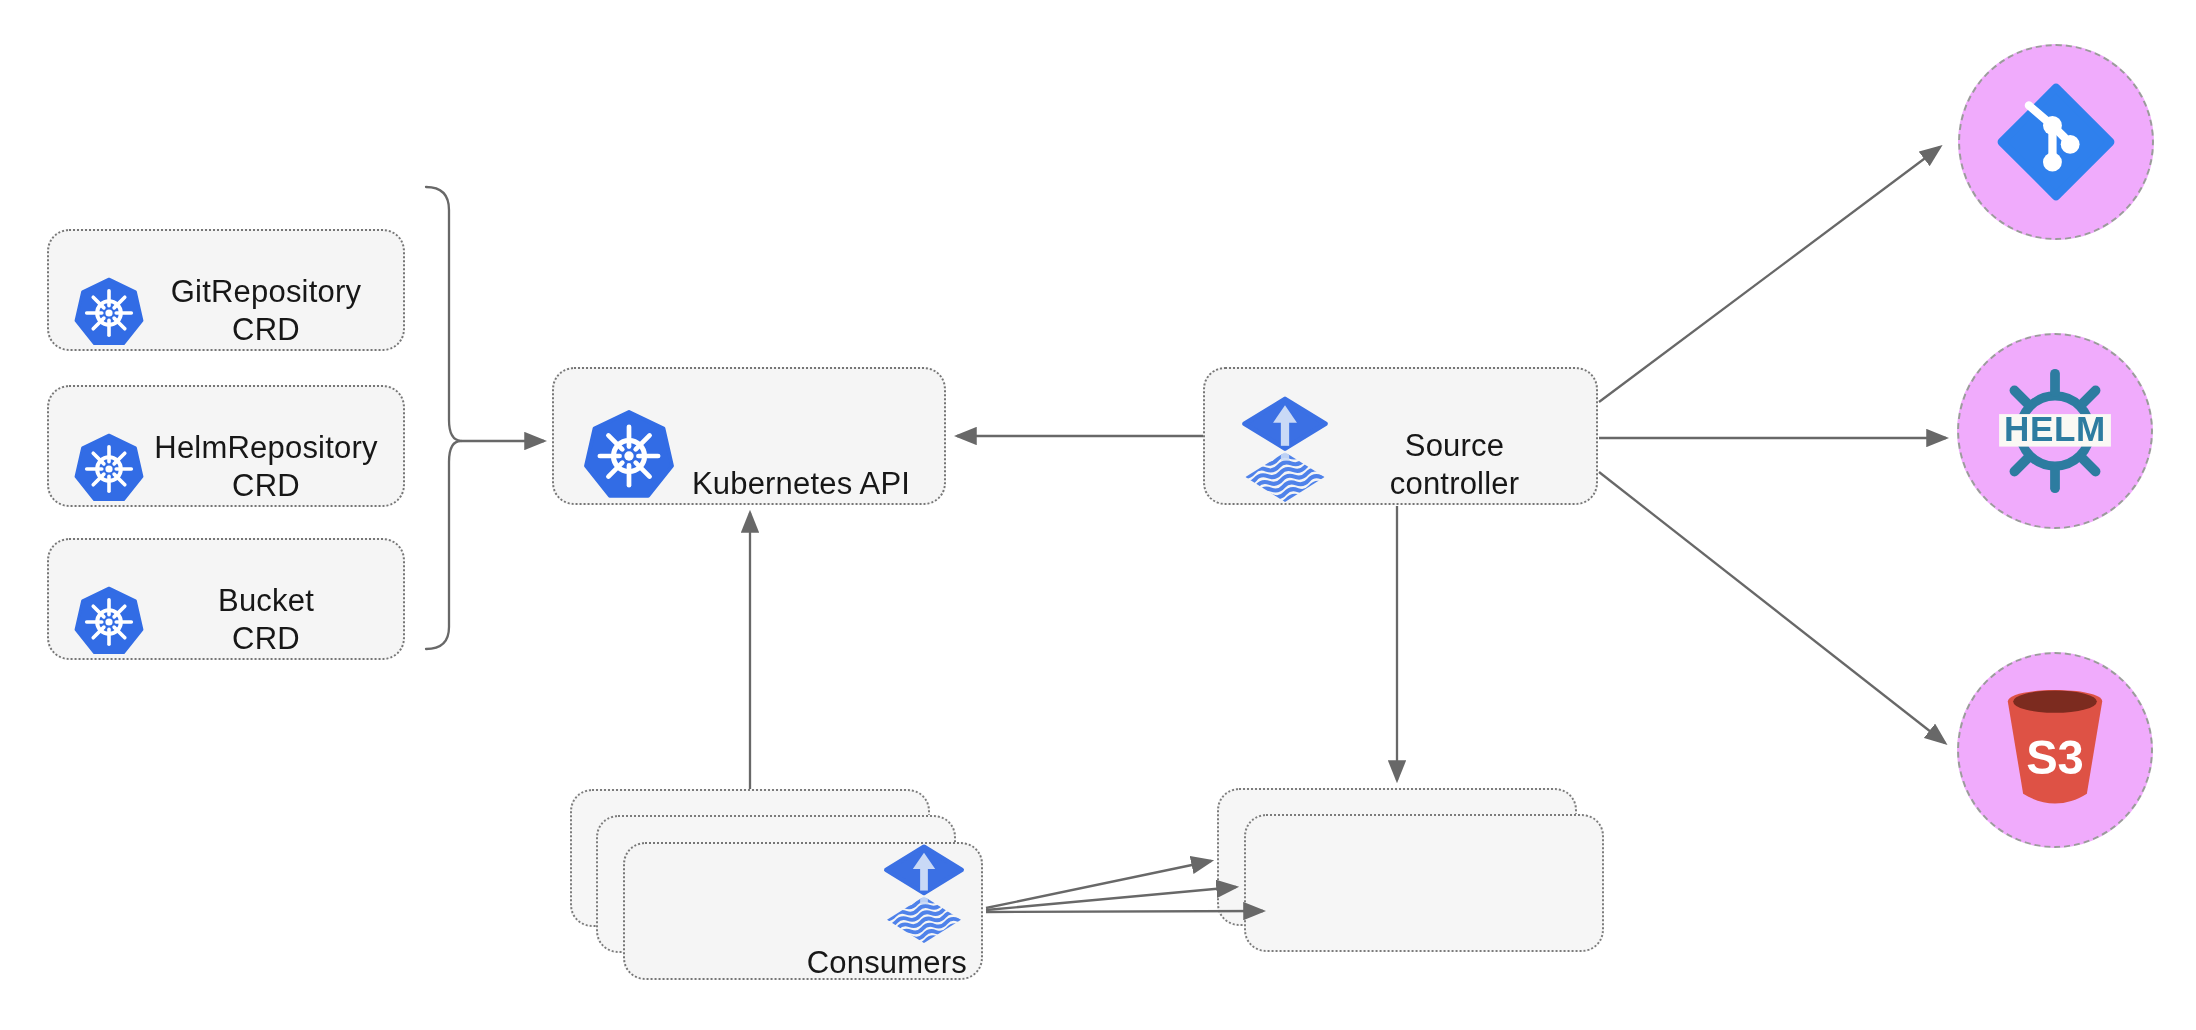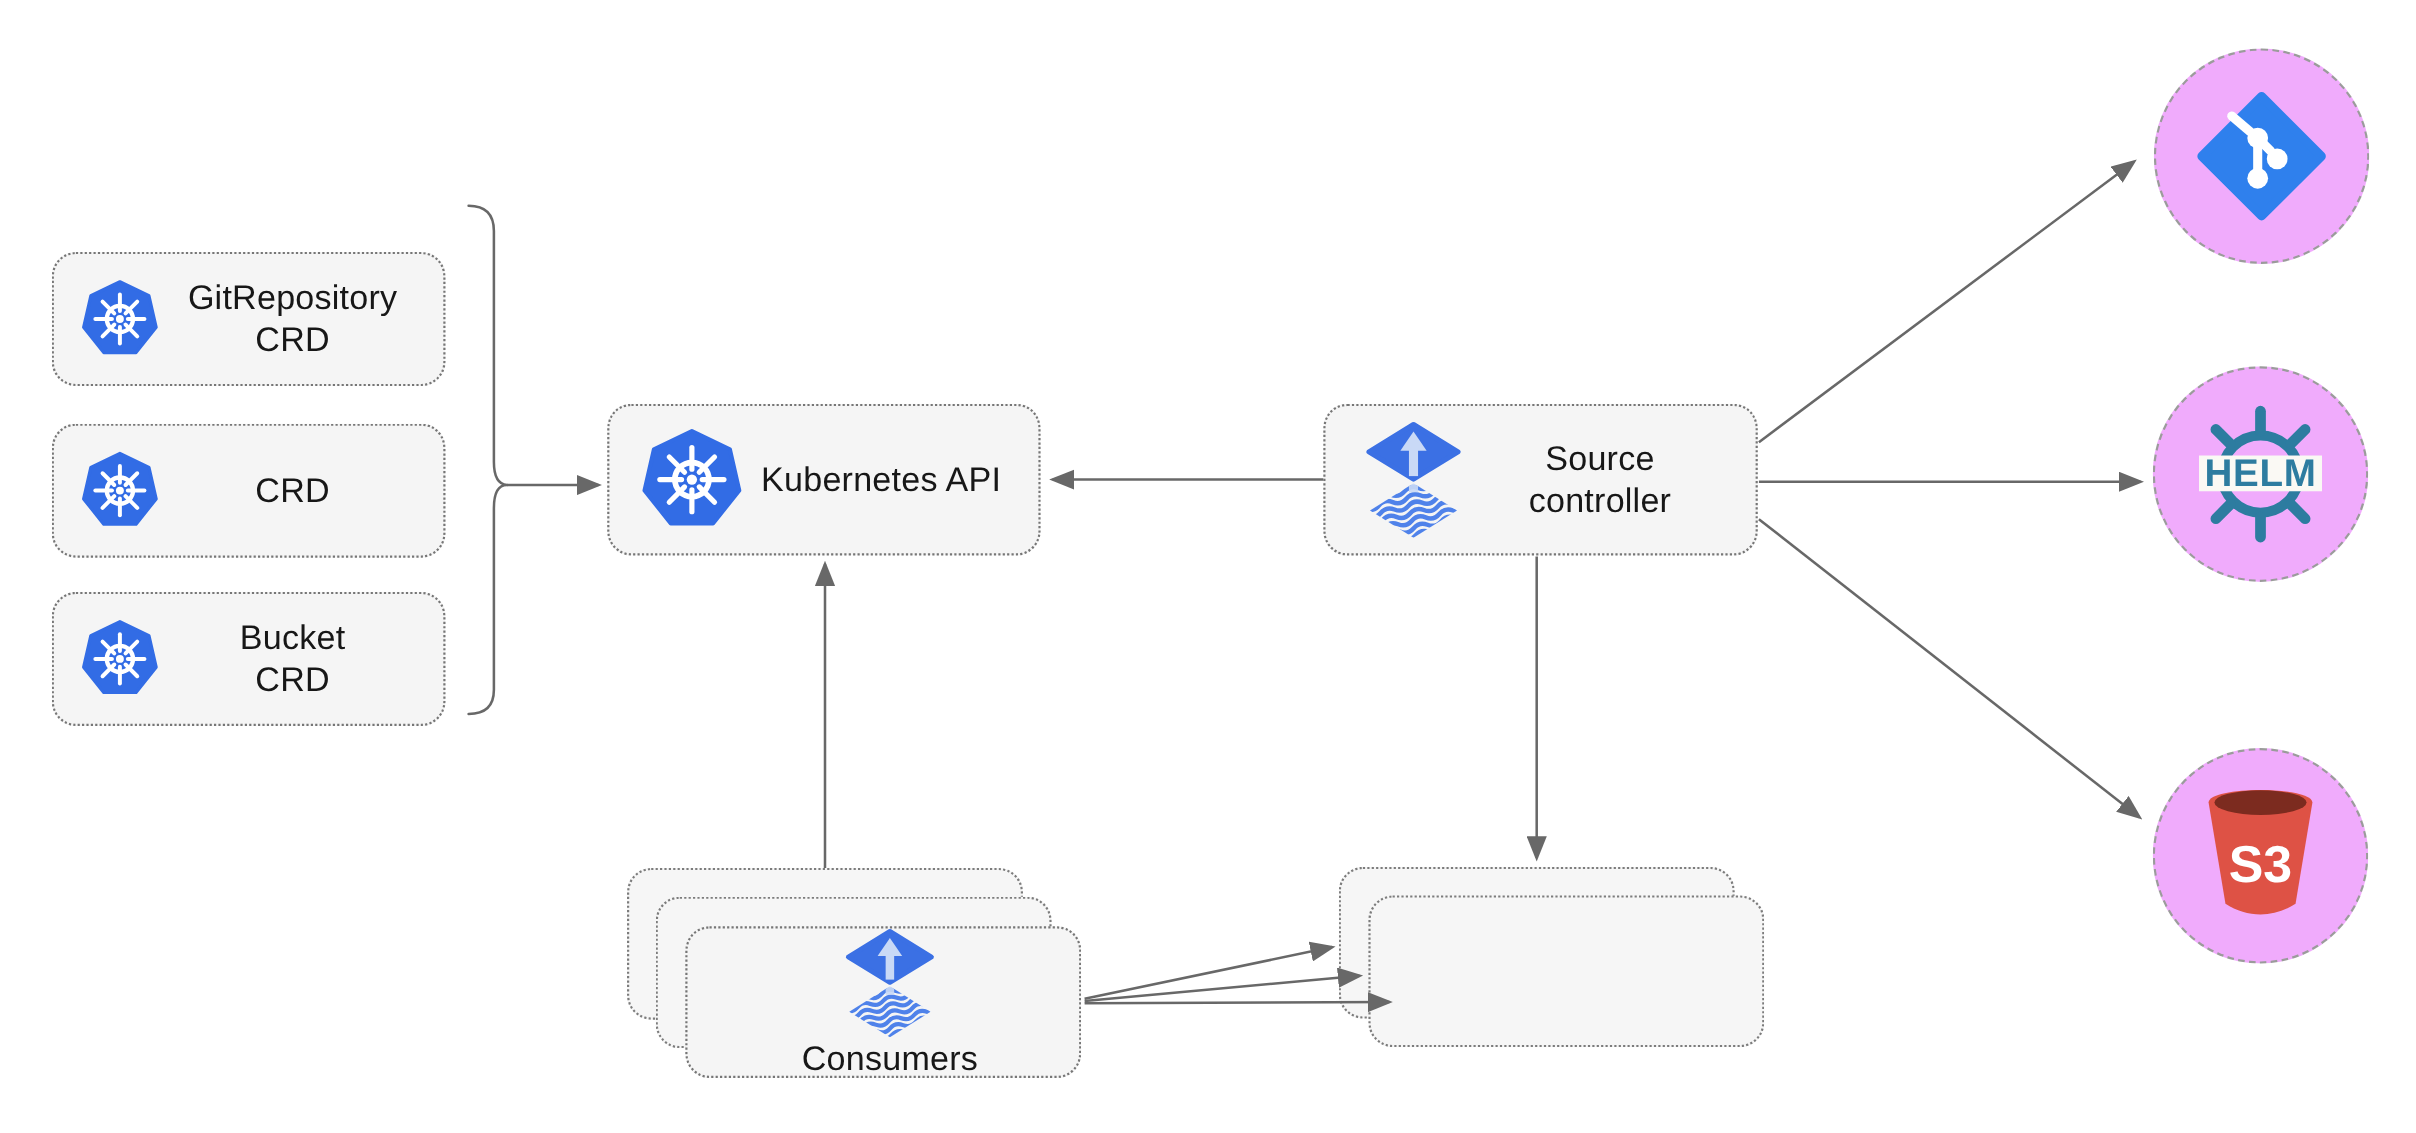--- a/index.html
+++ b/index.html
@@ -5,21 +5,21 @@
   html,body{margin:0;padding:0;}
   body{
     width:2196px;height:1030px;background:#ffffff;position:relative;overflow:hidden;
     font-family:"Liberation Sans", sans-serif;color:#171717;
   }
   .canvas{position:absolute;inset:0;}
   
   .node{
     position:absolute;box-sizing:border-box;background:#F5F5F5;
     border:2px dotted #767676;border-radius:22px;
-    display:flex;align-items:center;z-index:2;
+    display:flex;align-items:flex-end;z-index:2;
   }
   .ghost{
     position:absolute;box-sizing:border-box;background:#F6F6F6;
     border:2px dotted #7c7c7c;border-radius:22px;z-index:1;
   }
   .node .ic{flex:0 0 auto;display:block;}
   .node .txt{
     flex:1 1 auto;text-align:center;font-size:31px;line-height:1.22;
     letter-spacing:.2px;color:#171717;
   }
@@ -140,20 +140,21 @@
       <div>GitRepository</div>
       <div>CRD</div>
     </div>
   </div>
 
   <div class="node" style="left:47px;top:385px;width:358px;height:122px;padding:0 16px 0 24px;">
     <svg class="ic" width="72" height="72">
         <use href="#sym-k8s"></use>
       </svg>
     <div class="txt">
+      <div>HelmRepository</div>
       <div>CRD</div>
     </div>
   </div>
 
   <div class="node" style="left:47px;top:538px;width:358px;height:122px;padding:0 16px 0 24px;">
     <svg class="ic" width="72" height="72">
         <use href="#sym-k8s"></use>
       </svg>
     <div class="txt">
       <div>Bucket</div>
@@ -205,21 +206,21 @@
         <line x1="28.8" y1="28.8" x2="18.8" y2="18.8"></line>
         <line x1="50" y1="80" x2="50" y2="94"></line>
         <line x1="71.2" y1="71.2" x2="81.2" y2="81.2"></line>
         <line x1="28.8" y1="71.2" x2="18.8" y2="81.2"></line>
       </g>
       <rect x="7" y="37" width="86" height="25" fill="#FAF9F4"></rect>
       <text x="50" y="58" text-anchor="middle" font-size="27" font-weight="bold" fill="#2D7CA0" letter-spacing="0.5" font-family="Liberation Sans, sans-serif">HELM</text>
     </svg>
   </div>
 
-  <div class="target" style="left:1957px;top:680px;">
+  <div class="target" style="left:1957px;top:652px;">
     <svg width="118" height="130" viewBox="0 0 100 110">
       <path d="M10,14 C10,1 90,1 90,14 L77,92 C60,103 40,103 23,92 Z" fill="#DE5245"></path>
       <ellipse cx="50" cy="14" rx="35.5" ry="9.5" fill="#7C2B1F"></ellipse>
       <text x="50" y="75" text-anchor="middle" font-size="40" font-weight="bold" fill="#ffffff" font-family="Liberation Sans, sans-serif">S3</text>
     </svg>
   </div>
 
 </div>
 
 </body></html>

